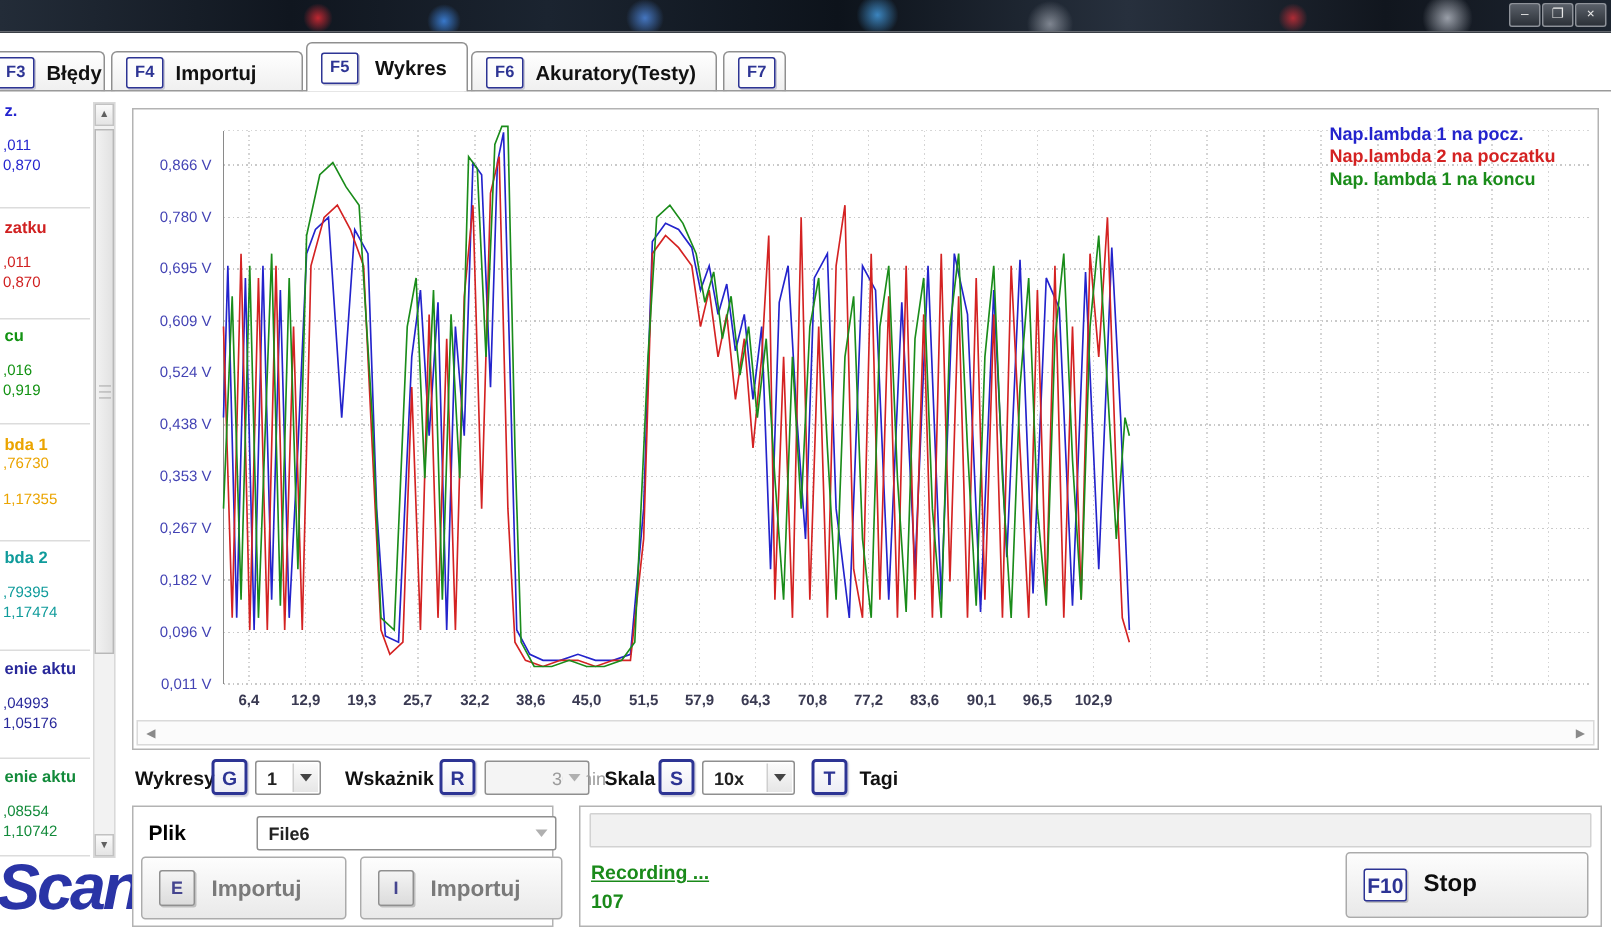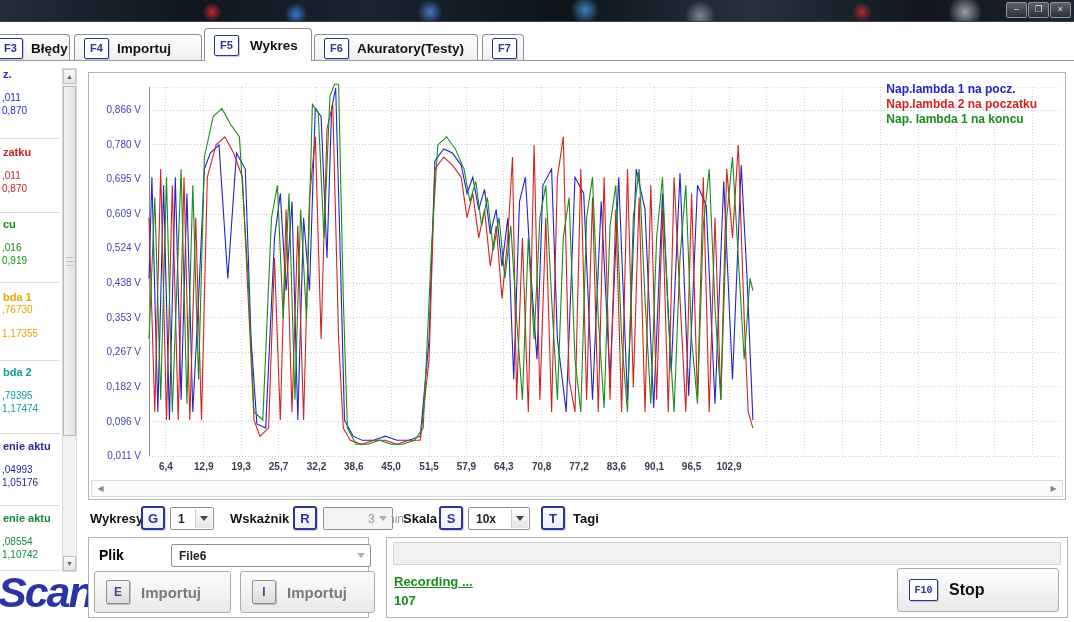--- a/index.html
+++ b/index.html
@@ -73,21 +73,21 @@
   
   .panelbox{position:absolute;top:537px;height:81px;border:1px solid #b3b3b3;background:#fff;box-sizing:border-box;}
   #file-box{left:88px;width:281px;}
   #status-box{left:386px;width:682px;}
   .bigbtn{position:absolute;border:1px solid #ababab;border-radius:3px;background:linear-gradient(#fdfdfd,#e9e9e9);
         display:flex;align-items:center;gap:11px;padding-left:11px;box-sizing:border-box;cursor:default;}
   .bigbtn .bkey{width:22px;height:22px;border:1px solid #8f8f8f;border-radius:2px;
         background:linear-gradient(#f4f4f4,#dcdcdc);color:#45458f;font-weight:bold;font-size:12px;
         display:flex;align-items:center;justify-content:center;box-shadow:1px 1px 0 #bfbfbf;}
   .bigbtn .blabel{font-weight:bold;font-size:15px;color:#7a7a7a;}
-  #stop-btn .bkey{width:27px;height:20px;background:#fdfdfd;border:1px solid #2d3494;color:#2d3494;font-size:10px;font-family:Liberation Mono, monospace;}
+  #stop-btn .bkey{width:27px;height:20px;background:#fdfdfd;border:1px solid #2d3494;color:#2d3494;font-size:14px;}
   #stop-btn .blabel{color:#0d0d0d;font-size:16px;}
   #progress-strip{position:absolute;left:6px;top:4px;width:668px;height:23px;background:#f1f1f1;
         border:1px solid #d2d2d2;box-sizing:border-box;border-radius:1px;}
   .rec-text{position:absolute;left:7px;font-weight:bold;font-size:13px;color:#1a8a1a;}
 </style>
 </head>
 <body>
 
 <div id="screen">
 

